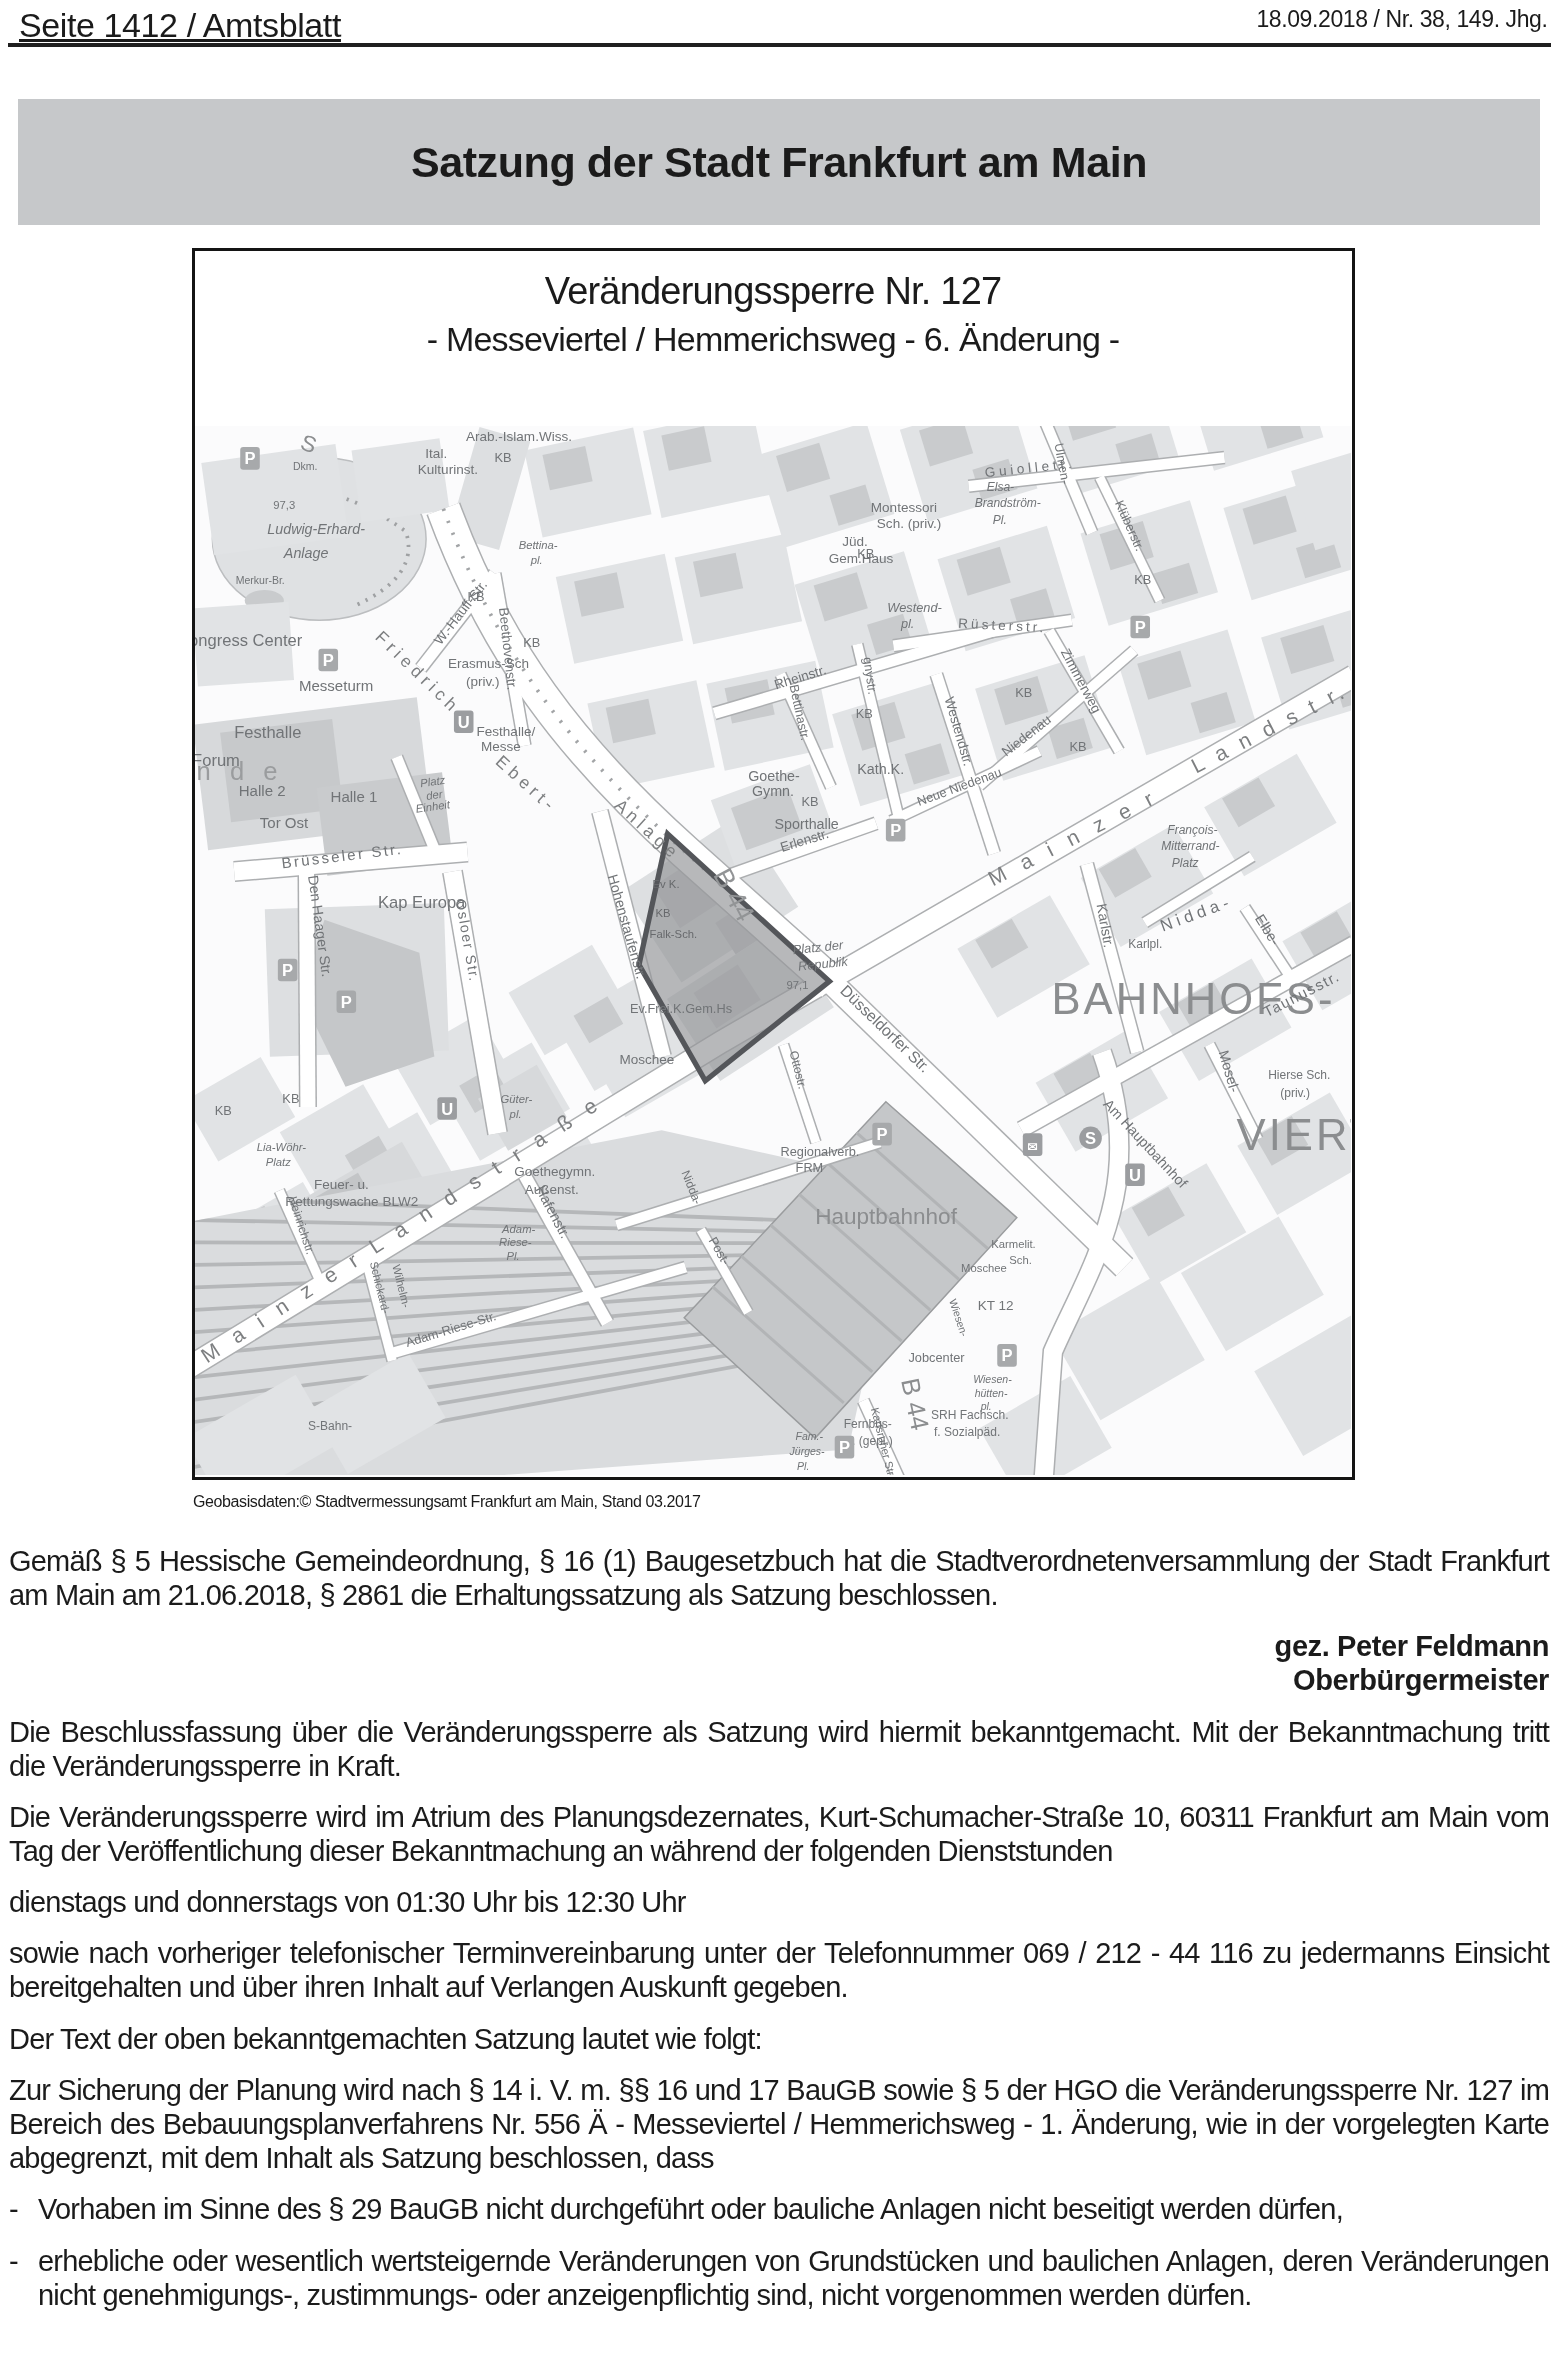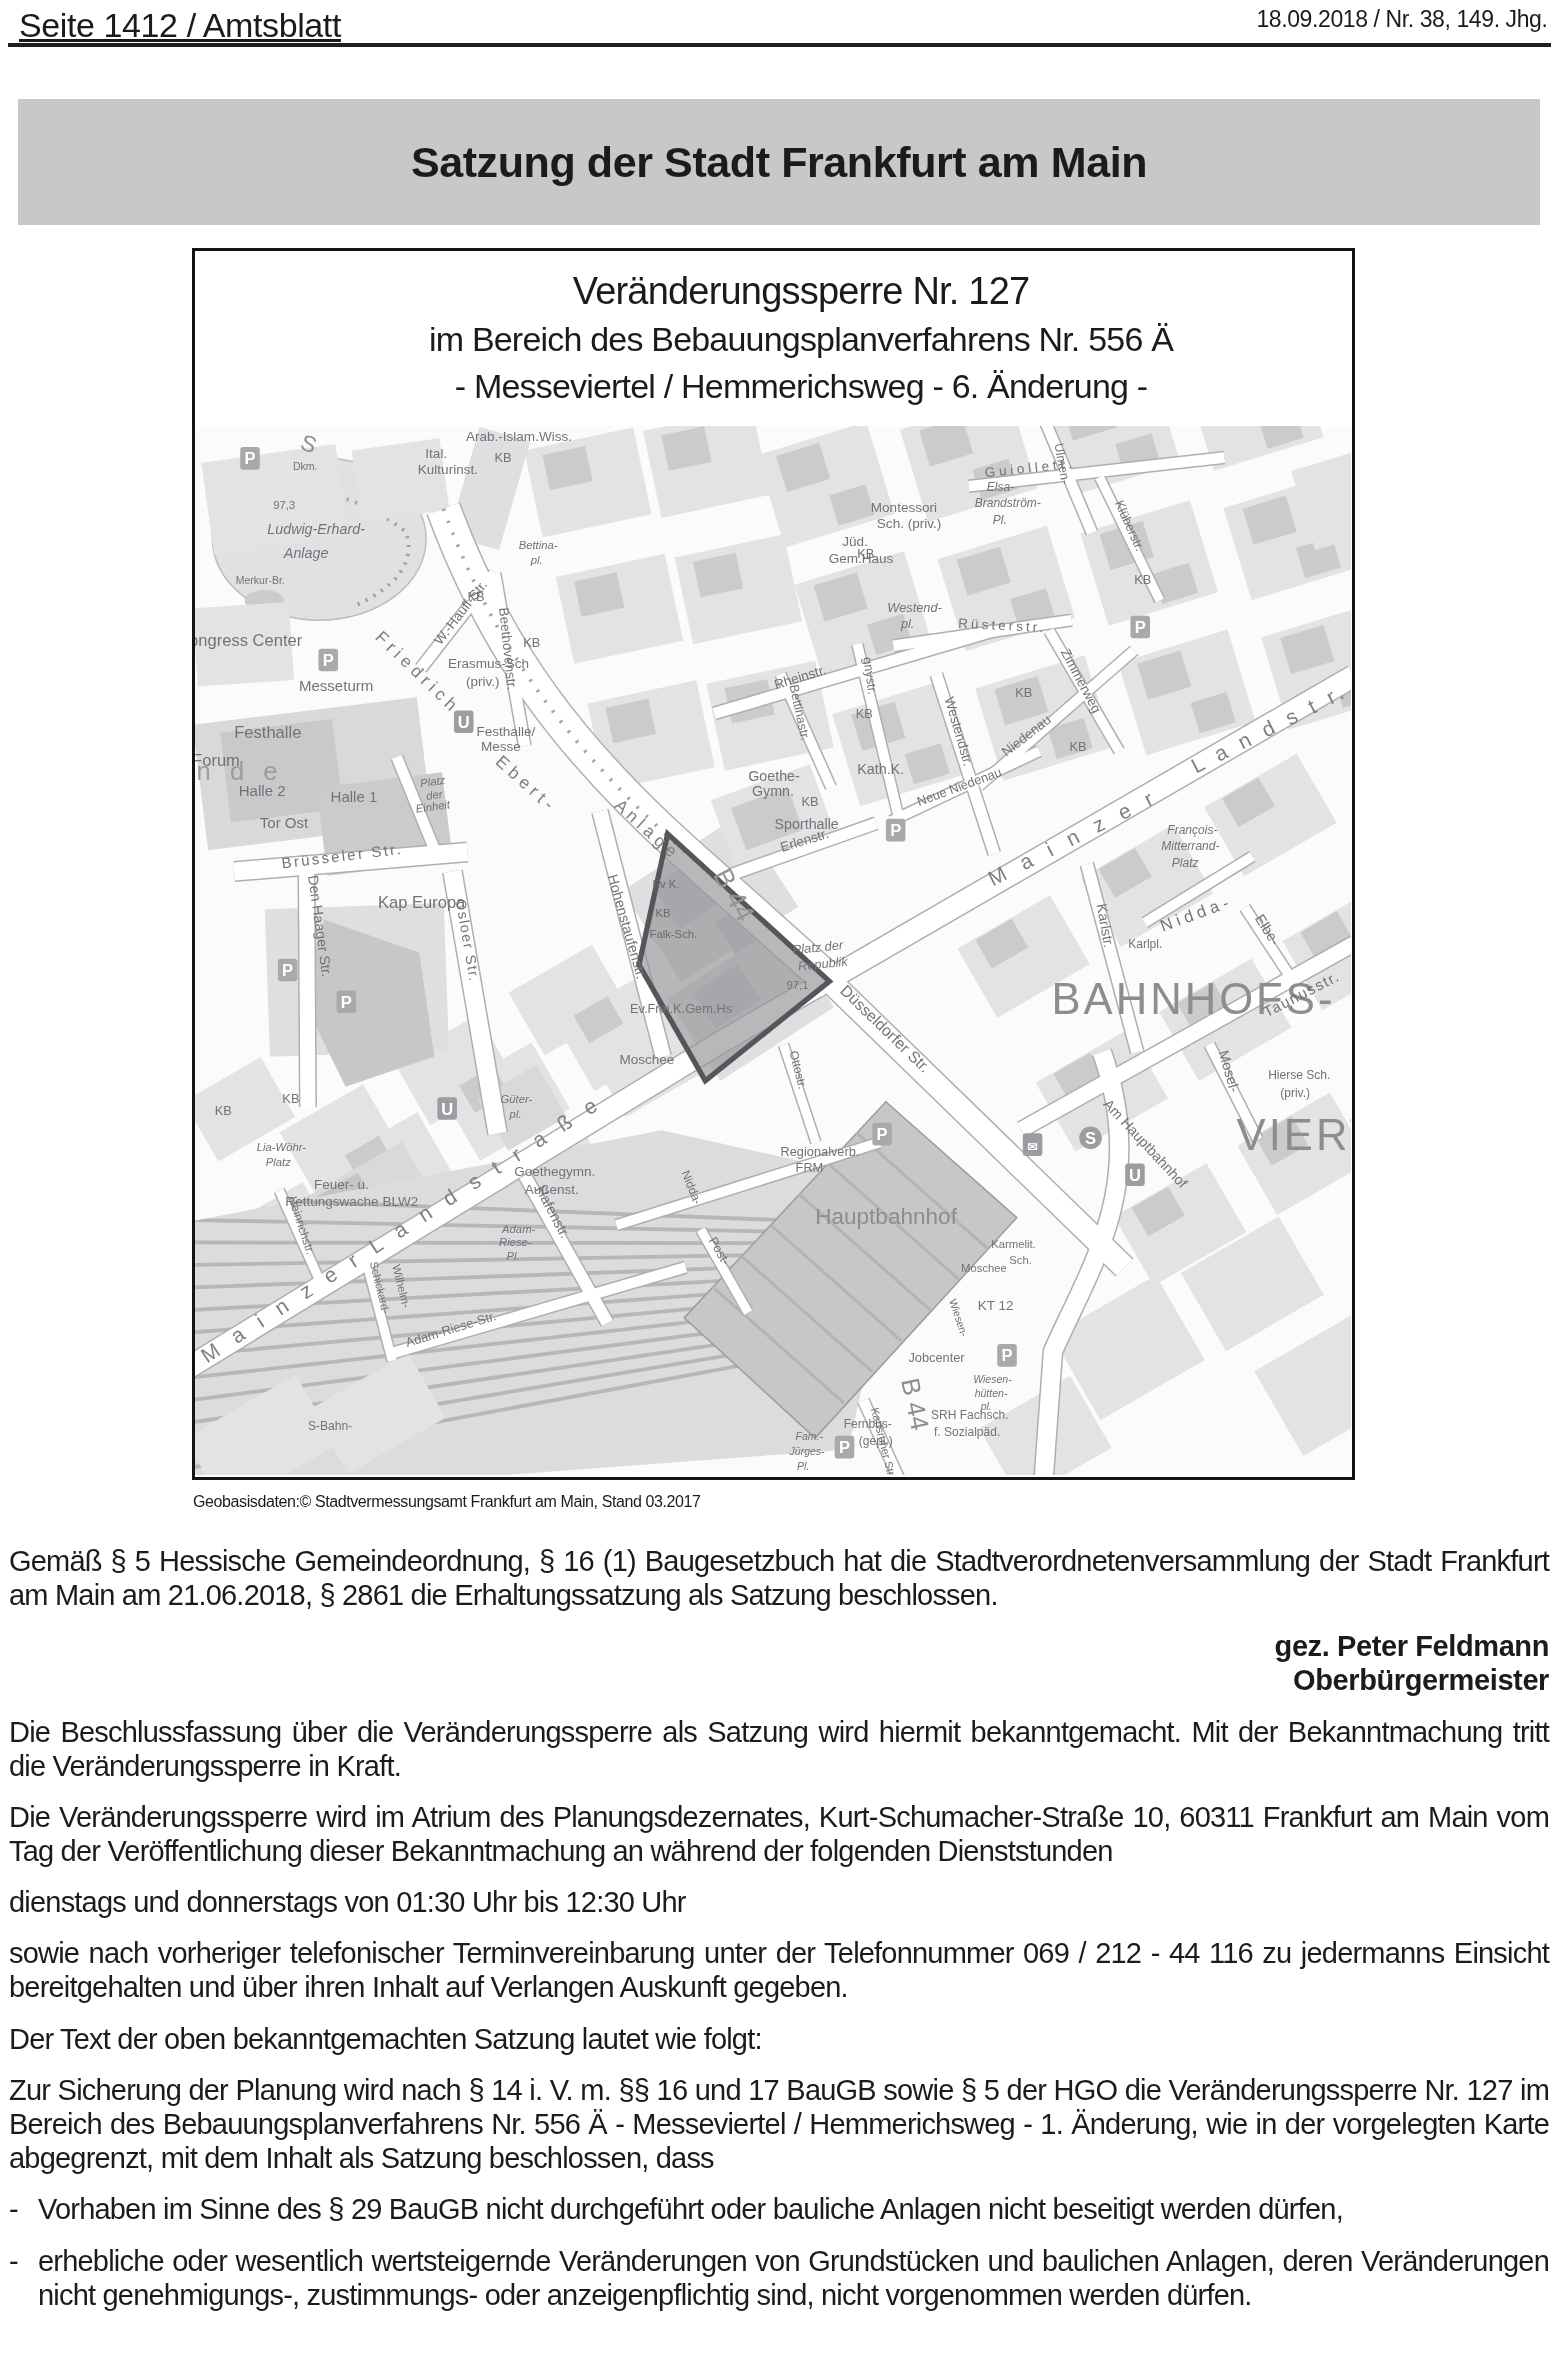--- a/index.html
+++ b/index.html
@@ -3,21 +3,21 @@
 <meta charset="utf-8">
 <style>
   html,body{margin:0;padding:0;background:#ffffff;}
   body{width:1558px;height:2377px;position:relative;font-family:"Liberation Sans",sans-serif;color:#1b1b1b;overflow:hidden;}
   .hdr-left{position:absolute;left:19px;top:6px;font-size:34px;letter-spacing:-0.4px;text-decoration:underline;}
   .hdr-right{position:absolute;right:10.5px;top:6px;font-size:23px;letter-spacing:-0.4px;}
   .hdr-rule{position:absolute;left:7.5px;right:7.5px;top:43px;height:3.8px;background:#1f1f1f;}
   .banner{position:absolute;left:18px;top:99px;width:1522px;height:126px;background:#c6c8ca;display:flex;align-items:center;justify-content:center;}
   .banner-title{font-size:43px;font-weight:bold;letter-spacing:-0.4px;text-align:center;}
   .notice-box{position:absolute;left:192px;top:248px;width:1163px;height:1232px;border:3.8px solid #141414;box-sizing:border-box;background:#ffffff;}
-  .notice-titles{position:absolute;left:0;top:15px;width:1156px;text-align:center;padding-left:28px;}
+  .notice-titles{position:absolute;left:0;top:15px;width:1156px;text-align:center;}
   .nt1{font-size:38px;letter-spacing:-0.8px;line-height:50px;}
   .nt2{font-size:34px;letter-spacing:-0.8px;line-height:47px;}
   .map-wrap{position:absolute;left:0;top:175px;width:1156px;height:1049px;}
   svg{display:block;}
   svg text{font-family:"Liberation Sans",sans-serif;}
   .map-caption{position:absolute;left:193px;top:1493px;font-size:16px;letter-spacing:-0.4px;text-align:right;}
   .bodytext{position:absolute;left:9px;top:1544px;width:1540px;font-size:29px;line-height:34px;letter-spacing:-0.8px;}
   .bodytext p{margin:0 0 17.3px 0;text-align:justify;}
   .sig{text-align:right;font-weight:bold;margin:0 0 17.3px 0;letter-spacing:-0.4px;}
   .li{display:flex;margin:0 0 17.3px 0;}
@@ -31,21 +31,20 @@
 <div class="hdr-right">18.09.2018 / Nr. 38, 149. Jhg.</div>
 <div class="hdr-rule"></div>
 
 <div class="banner" style="background: rgb(198, 200, 202);">
   <div class="banner-title">Satzung der Stadt Frankfurt am Main</div>
 </div>
 
 <div class="notice-box">
   <div class="notice-titles">
     <div class="nt1">Veränderungssperre Nr. 127</div>
-    <div class="nt2">im Bereich des Bebauungsplanverfahrens Nr. 556 Ä</div>
     <div class="nt2">- Messeviertel / Hemmerichsweg - 6. Änderung -</div>
   </div>
   <div class="map-wrap">
     <svg id="map-svg" viewBox="0 0 1536 1394" width="1156" height="1049">
       <rect x="0" y="0" width="1536" height="1394" fill="#fbfbfc"></rect>
       <g id="park">
         <ellipse cx="165" cy="150" rx="142" ry="108" fill="#dfe1e3" stroke="#bcbec0" stroke-width="2"></ellipse>
         <path d="M 60,90 Q 170,60 280,140 Q 300,200 210,240" fill="none" stroke="#9fa1a3" stroke-width="5" stroke-dasharray="3 9"></path>
         <ellipse cx="92" cy="232" rx="26" ry="14" fill="#c9cbcd"></ellipse>
       </g>

